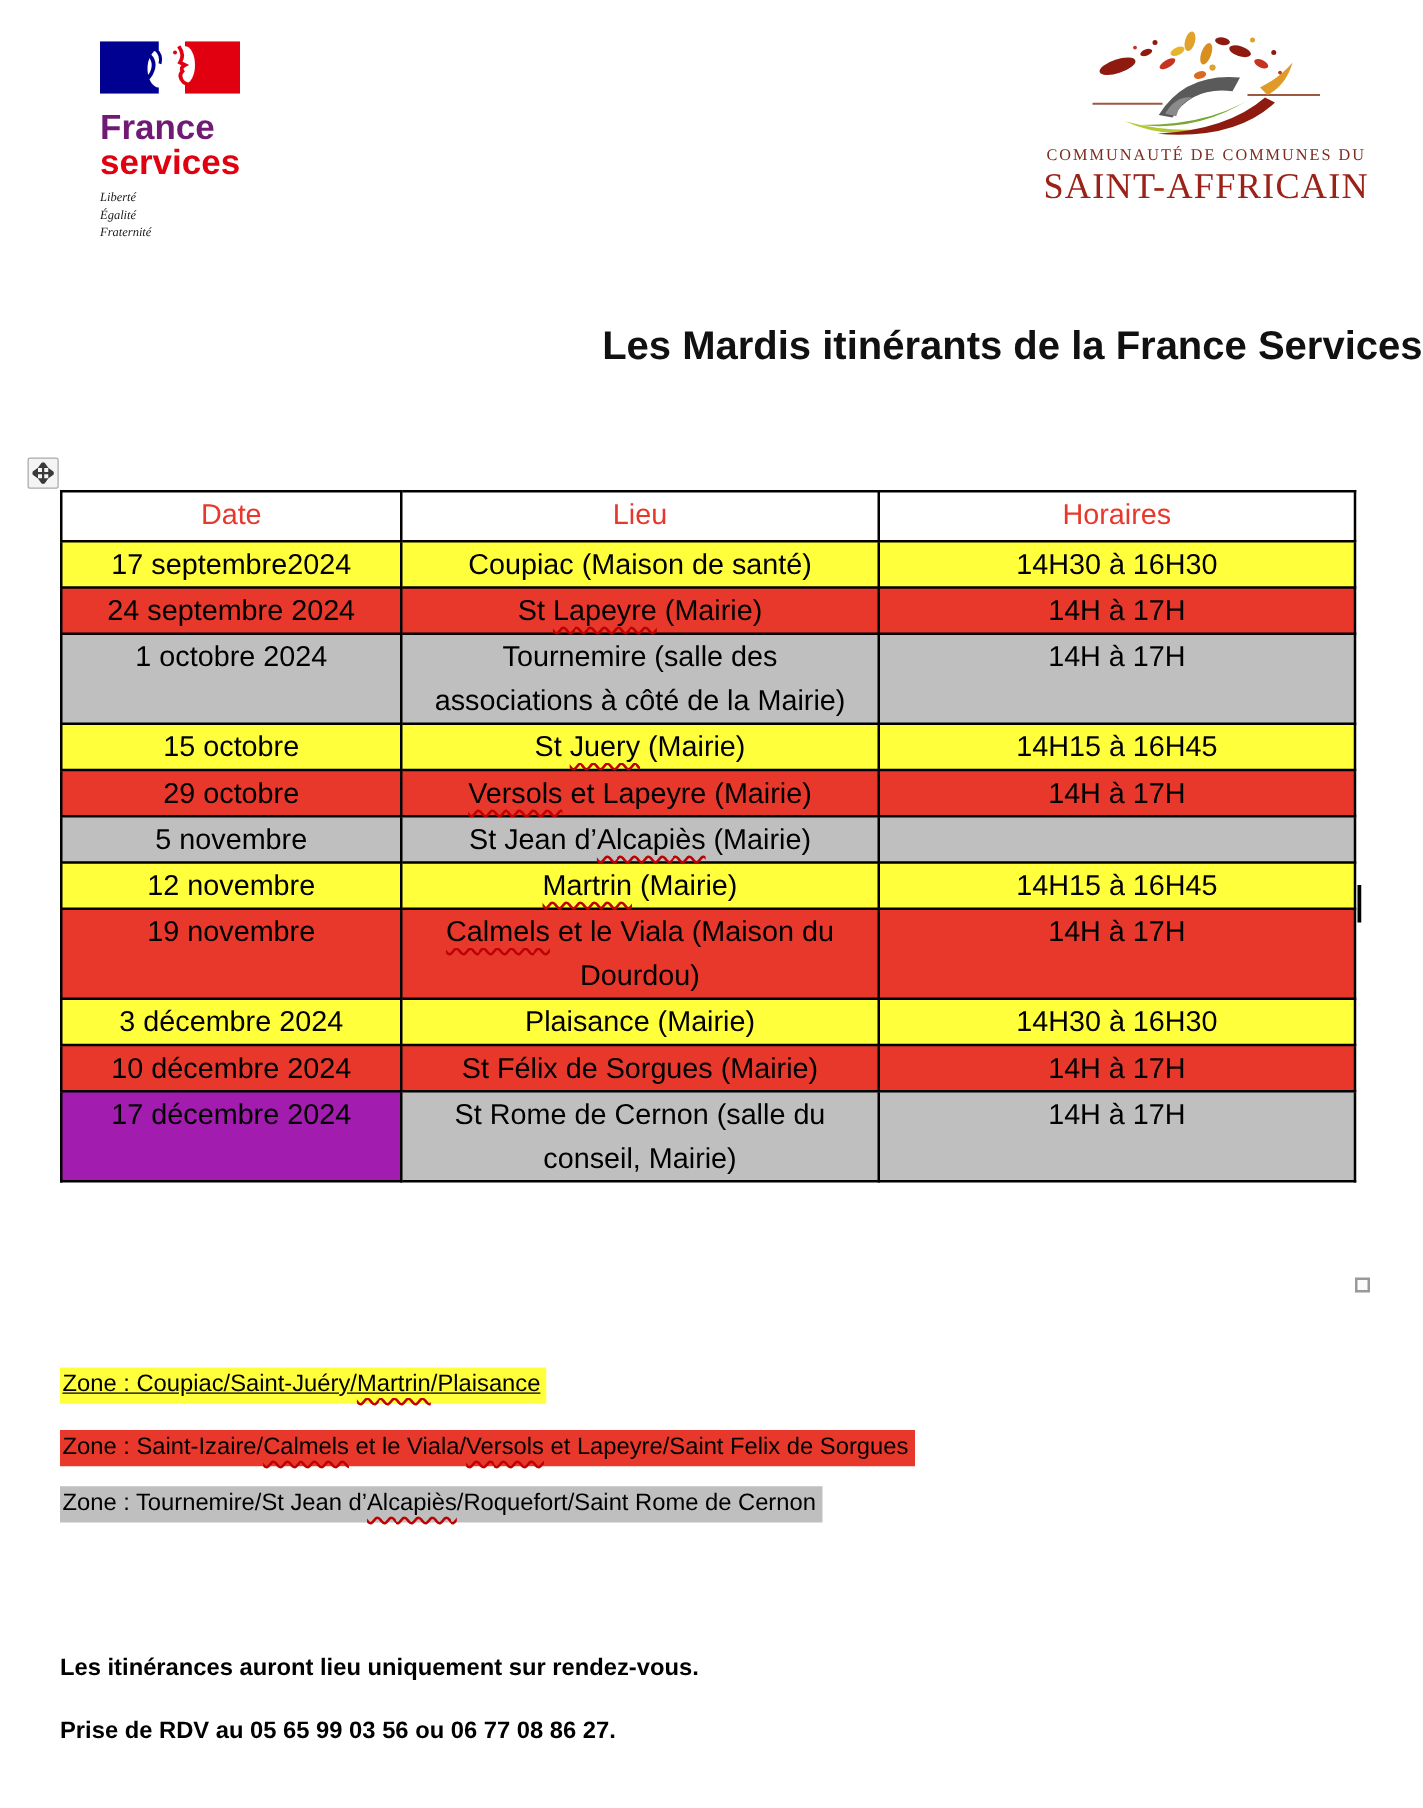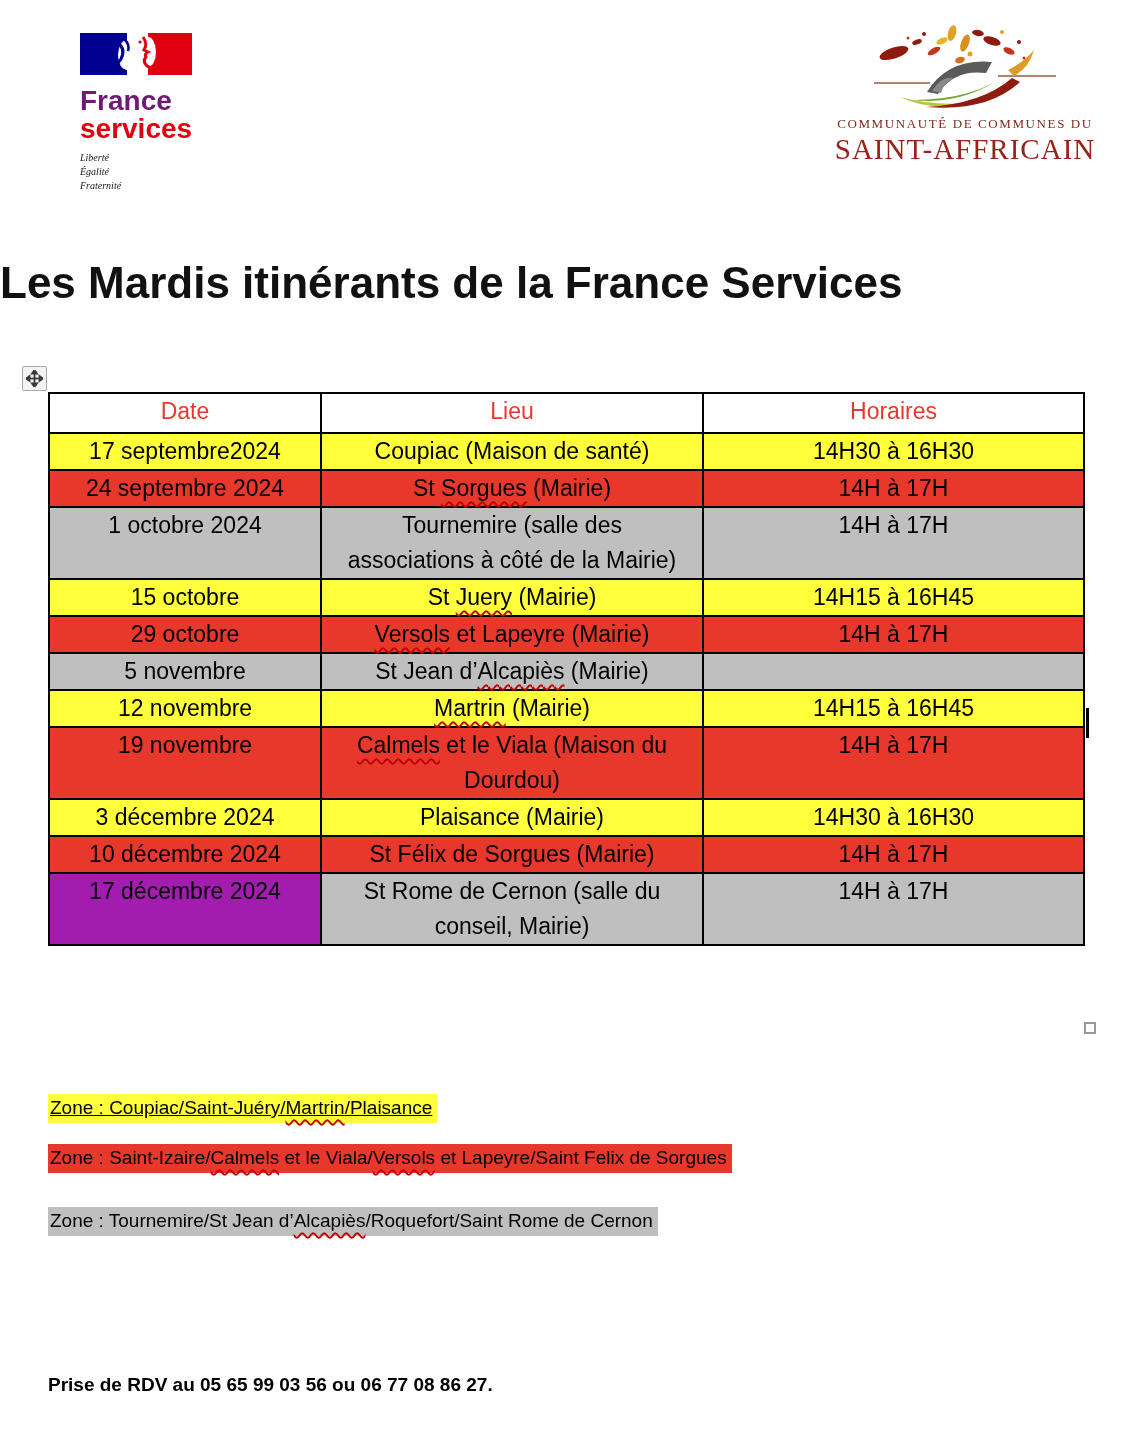--- a/index.html
+++ b/index.html
@@ -14,22 +14,22 @@
   .fs-word1 { font-size:28px; font-weight:bold; color:#701a75; line-height:28px; margin-top:8px; }
   .fs-word2 { font-size:28px; font-weight:bold; color:#E1000F; line-height:28px; }
   .fs-motto { margin-top:8px; font-family:"Liberation Serif", serif; font-style:italic; font-size:10px; line-height:14px; color:#1a1a1a; }
 
   .cdc-logo { position:absolute; left:820px; top:20px; width:290px; text-align:center; }
   .cdc-graphic { display:block; margin:0 auto; }
   .cdc-line1 { font-family:"Liberation Serif", serif; font-size:13px; letter-spacing:1.6px; color:#7D2B1F; white-space:nowrap;text-align:center; }
   .cdc-line2 { font-family:"Liberation Serif", serif; font-size:29px; letter-spacing:1px; color:#9B2218; white-space:nowrap; margin-top:1px; }
 
   
-  .doc-title { position:absolute; left:0; top:258px; width:100%; text-align:left;
-    font-size:44px; font-weight:600; color:#111; }
+  .doc-title { position:absolute; left:0; top:258px; width:100%; text-align:right;
+    font-size:32px; font-weight:600; color:#111; }
 
   
   .tbl-move-handle { position:absolute; left:22px; top:366px; width:25px; height:25px;
     background:#f4f4f4; border:1px solid #a9a9a9; border-radius:2px;
     display:flex; align-items:center; justify-content:center; }
   table.schedule { position:absolute; left:48px; top:392px; width:1035px;
     border-collapse:collapse; table-layout:fixed; }
   table.schedule col.c-date { width:272px; }
   table.schedule col.c-lieu { width:382px; }
   table.schedule col.c-hor  { width:381px; }
@@ -141,21 +141,21 @@
       </tr>
     </thead>
     <tbody id="schedule-rows">
         <tr>
           <td style="background: rgb(255, 255, 59);">17 septembre2024</td>
           <td class="lieu-cell" style="background: rgb(255, 255, 59);">Coupiac (Maison de santé)</td>
           <td style="background: rgb(255, 255, 59);">14H30 à 16H30</td>
         </tr>
         <tr>
           <td style="background: rgb(232, 56, 44);">24 septembre 2024</td>
-          <td class="lieu-cell" style="background: rgb(232, 56, 44);">St <span class="squiggle">Sorgues</span> (Mairie)</td>
+          <td class="lieu-cell" style="background: rgb(232, 56, 44);">St <span class="squiggle">Lapeyre</span> (Mairie)</td>
           <td style="background: rgb(232, 56, 44);">14H à 17H</td>
         </tr>
         <tr>
           <td style="background: rgb(191, 191, 191);">1 octobre 2024</td>
           <td class="lieu-cell" style="background: rgb(191, 191, 191);">Tournemire (salle des associations à côté de la Mairie)</td>
           <td style="background: rgb(191, 191, 191);">14H à 17H</td>
         </tr>
         <tr>
           <td style="background: rgb(255, 255, 59);">15 octobre</td>
           <td class="lieu-cell" style="background: rgb(255, 255, 59);">St <span class="squiggle">Juery</span> (Mairie)</td>
@@ -198,17 +198,18 @@
         </tr>
       </tbody>
   </table>
 
   <div class="text-cursor"></div>
 
   <div class="tbl-resize-handle"></div>
 
   <div class="zone" id="zone-0" style="background: rgb(255, 255, 59); text-decoration: underline;">Zone : Coupiac/Saint-Juéry/<span class="squiggle">Martrin</span>/Plaisance</div>
   <div class="zone" id="zone-1" style="background: rgb(232, 56, 44);">Zone : Saint-Izaire/<span class="squiggle">Calmels</span> et le Viala/<span class="squiggle">Versols</span> et Lapeyre/Saint Felix de Sorgues</div>
-  <div class="zone" id="zone-2" style="background: rgb(191, 191, 191); margin-top: 18px;">Zone : Tournemire/St Jean d’<span class="squiggle">Alcapiès</span>/Roquefort/Saint Rome de Cernon</div>
-
+  <div class="zone" id="zone-2" style="background: rgb(191, 191, 191);">Zone : Tournemire/St Jean d’<span class="squiggle">Alcapiès</span>/Roquefort/Saint Rome de Cernon</div>
+
+  <div class="footer-line" id="footer-1">Les itinérances auront lieu uniquement sur rendez-vous.</div>
   <div class="footer-line" id="footer-2">Prise de RDV au 05 65 99 03 56 ou 06 77 08 86 27.</div>
 
 </div>
 
 </body></html>

